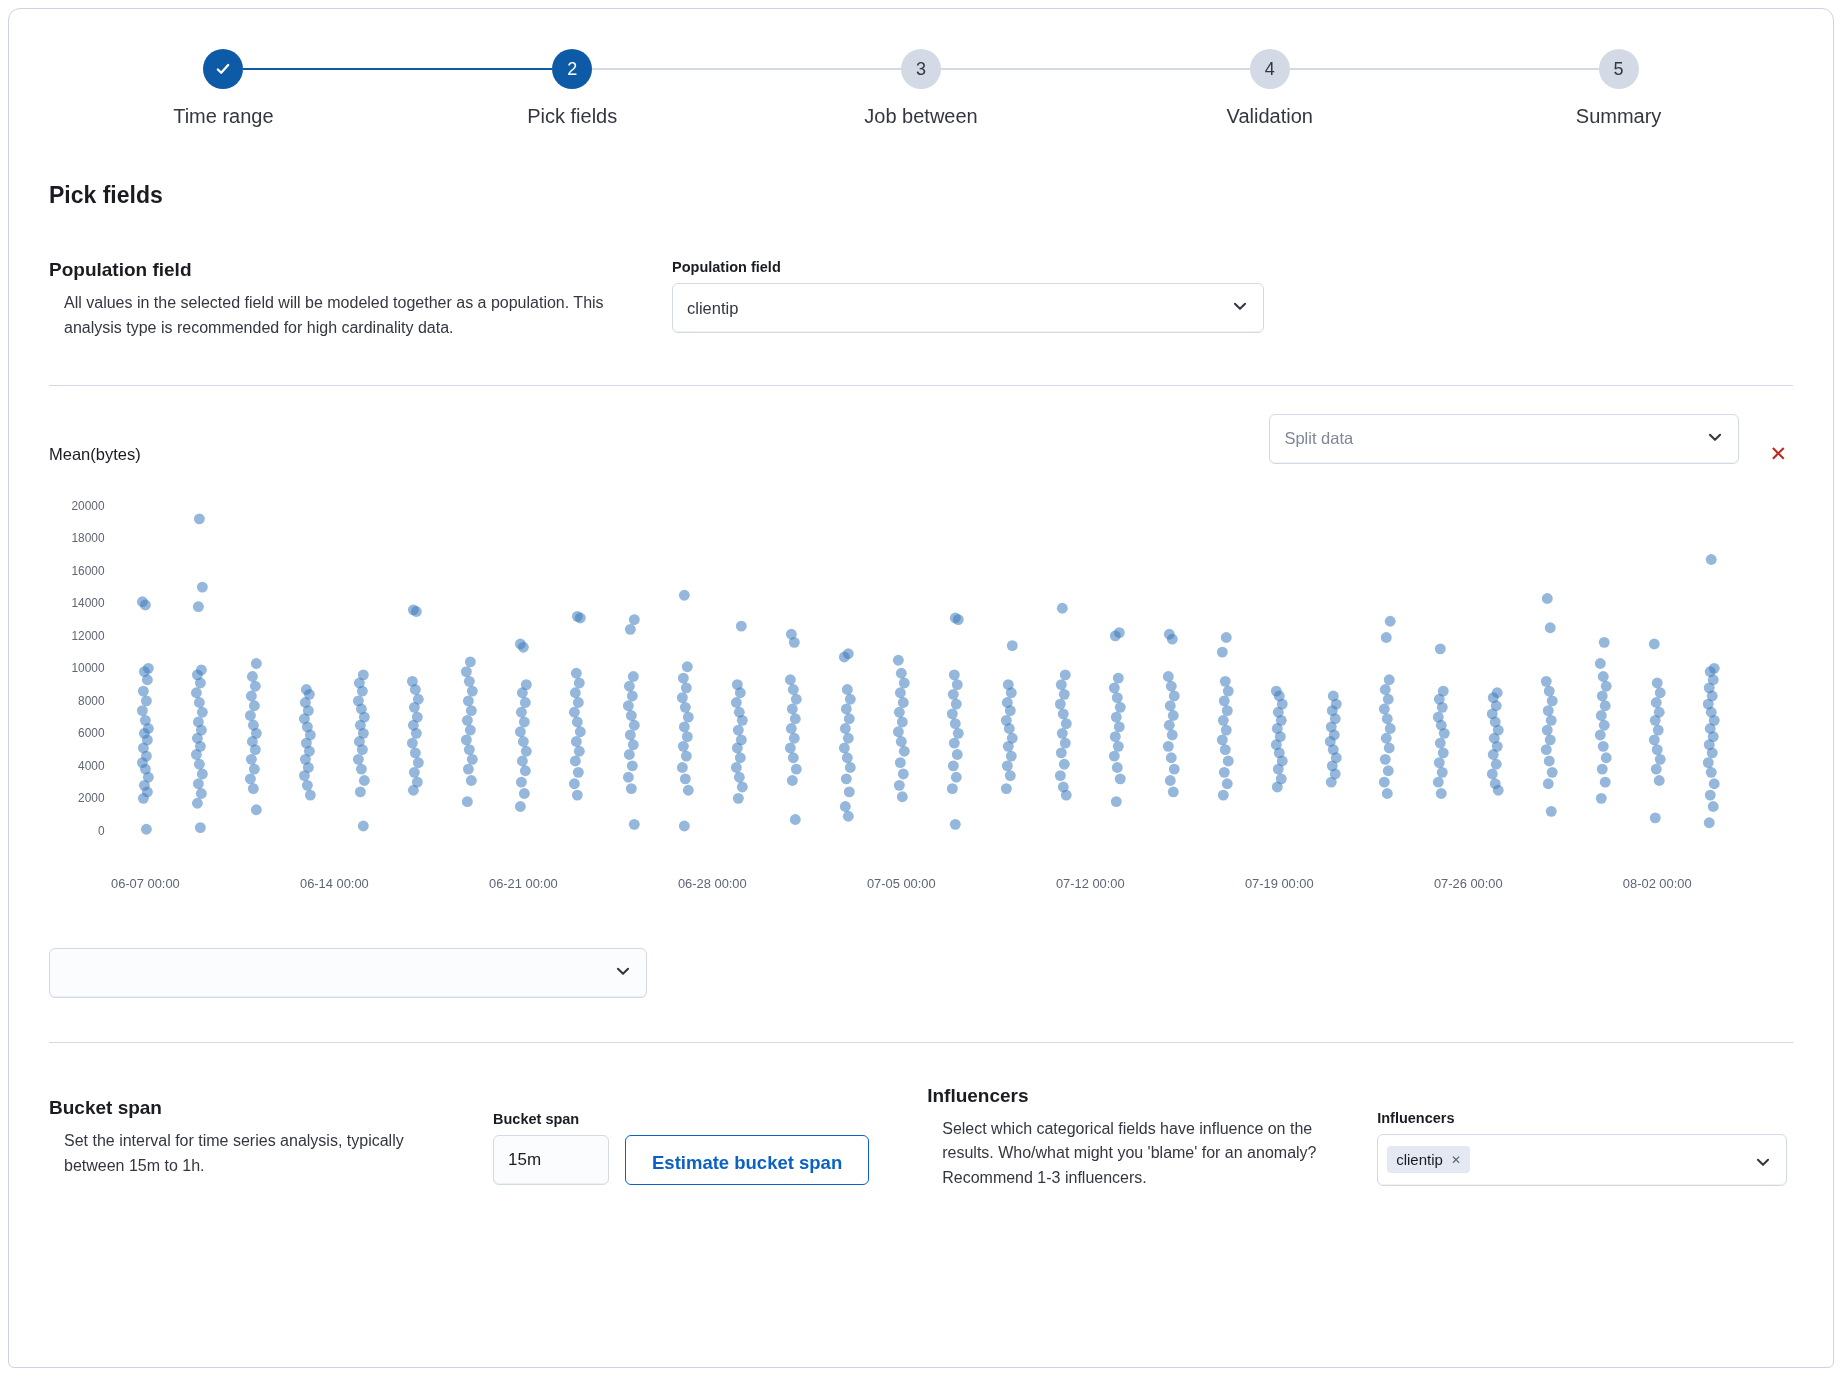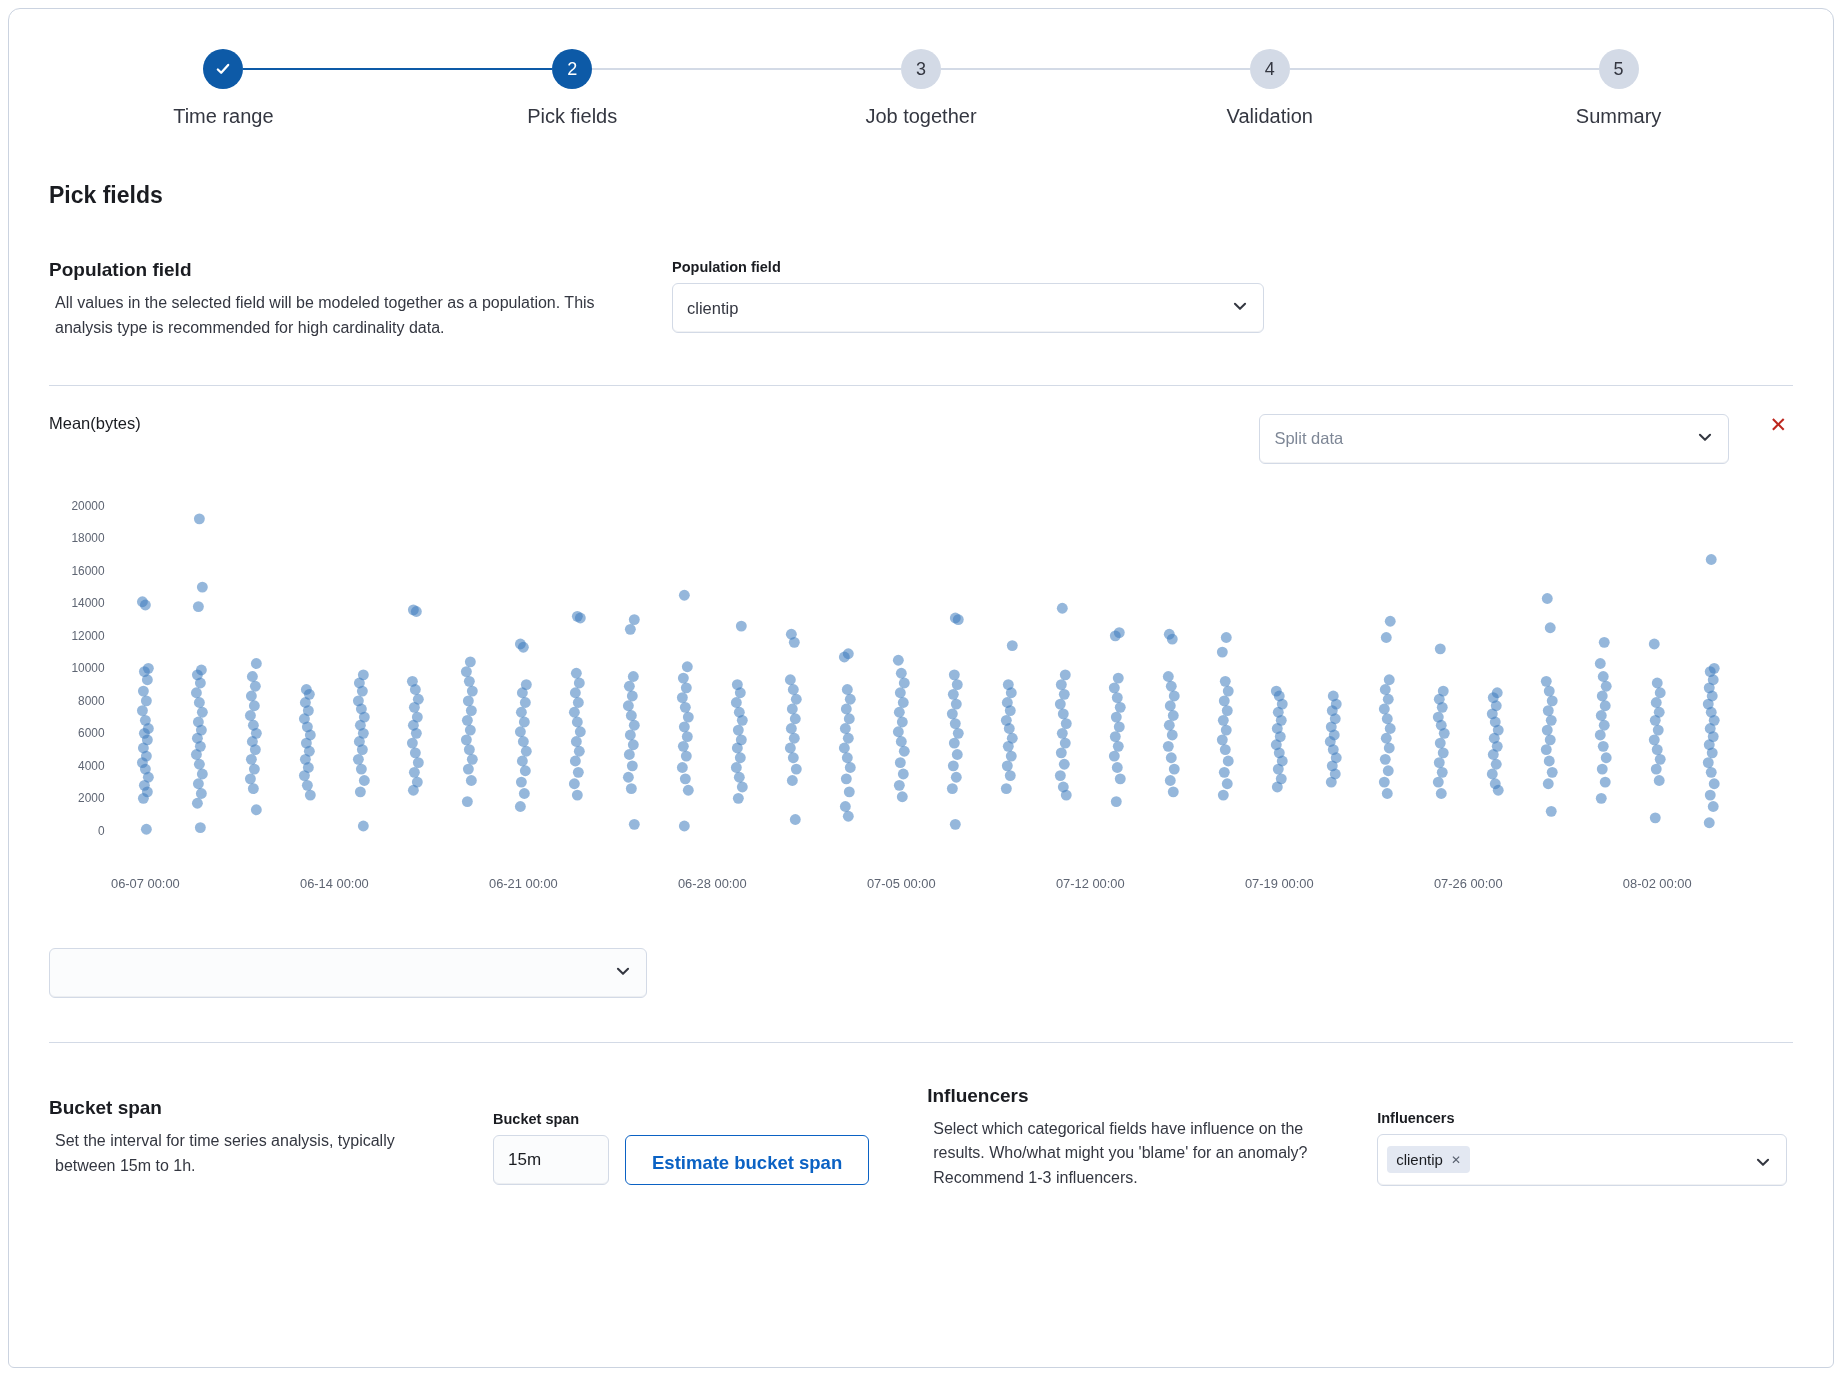--- a/index.html
+++ b/index.html
@@ -24,38 +24,38 @@
   .step.done .circle,.step.active .circle{background:var(--primary);color:#fff;}
   .step .label{margin-top:16px;font-size:20px;color:var(--text);}
   .half{position:absolute;top:19px;height:2px;background:#d3dae6;width:calc(50% - 20px);}
   .half.left{left:0;}
   .half.right{right:0;}
   .half.blue{background:var(--primary);}
 
   
   .page-title{margin:54px 0 0;font-size:23px;font-weight:700;color:var(--text-strong);}
   .section-h{margin:0;font-size:19px;font-weight:700;color:var(--text-strong);}
-  .desc{margin:10px 6px 0;font-size:16px;line-height:1.55;color:var(--text);}
+  .desc{margin:10px 15px 0;font-size:16px;line-height:1.55;color:var(--text);}
 
   
   .pop-row{display:flex;margin-top:50px;}
   .pop-text{width:595px;}
   .pop-control{width:592px;margin-left:28px;}
   .field-label{display:block;font-size:14.5px;font-weight:700;color:var(--text-strong);margin-bottom:8px;}
 
   .select{display:flex;align-items:center;justify-content:space-between;height:50px;background:#fff;
     border:1px solid var(--border);border-radius:6px;padding:0 14px;font-size:16.5px;color:var(--text);cursor:pointer;
     box-shadow:inset 0 -1px 0 rgba(140,150,165,.12);}
   .select .ph{color:#7e8796;}
   .chev{flex:none;margin-left:10px;}
 
   hr.divider{border:none;border-top:1px solid var(--border);margin:44px 0 0;}
 
   
-  .metric-head{display:flex;align-items:flex-start;margin-top:28px;gap:10px;}
+  .metric-head{display:flex;align-items:flex-end;margin-top:28px;}
   .metric-title{font-size:16.5px;color:var(--text-strong);}
   .metric-head .spacer{flex:1;}
   .split-select{width:470px;}
   .remove-x{margin-left:30px;margin-right:6px;font-size:21px;color:var(--red);cursor:pointer;line-height:1;}
 
   .chart-wrap{margin-top:26px;}
   .chart-wrap svg{display:block;width:100%;height:auto;}
   .tick-y{font-size:12px;fill:#5e6573;font-family:"Liberation Sans",sans-serif;}
   .tick-x{font-size:13px;fill:#5e6573;font-family:"Liberation Sans",sans-serif;}
 
@@ -98,21 +98,21 @@
     <div class="step active">
       <span class="half left blue"></span>
       <span class="half right"></span>
       <span class="circle">2</span>
       <span class="label">Pick fields</span>
     </div>
     <div class="step">
       <span class="half left"></span>
       <span class="half right"></span>
       <span class="circle">3</span>
-      <span class="label">Job together</span>
+      <span class="label">Job between</span>
     </div>
     <div class="step">
       <span class="half left"></span>
       <span class="half right"></span>
       <span class="circle">4</span>
       <span class="label">Validation</span>
     </div>
     <div class="step">
       <span class="half left"></span>
       <span class="circle">5</span>

